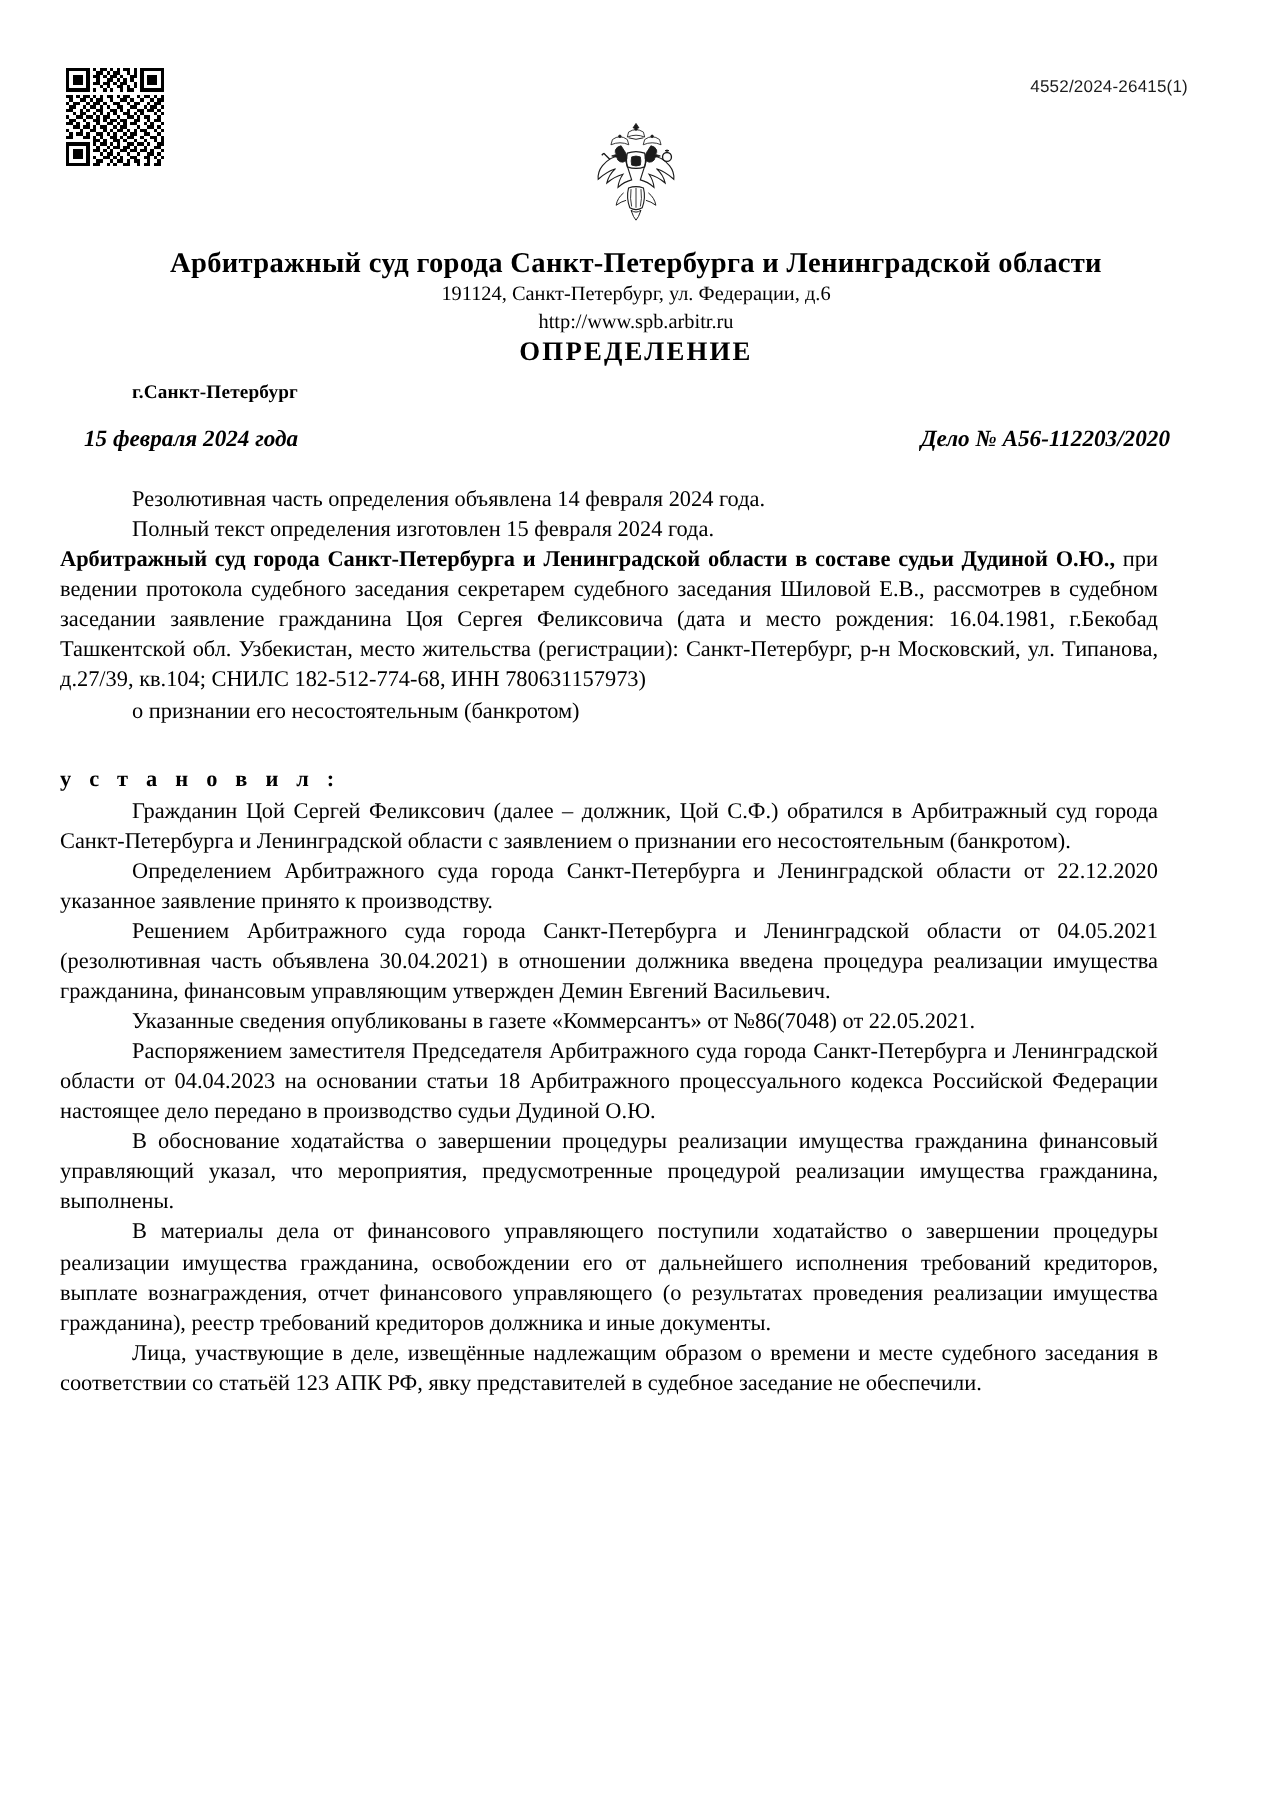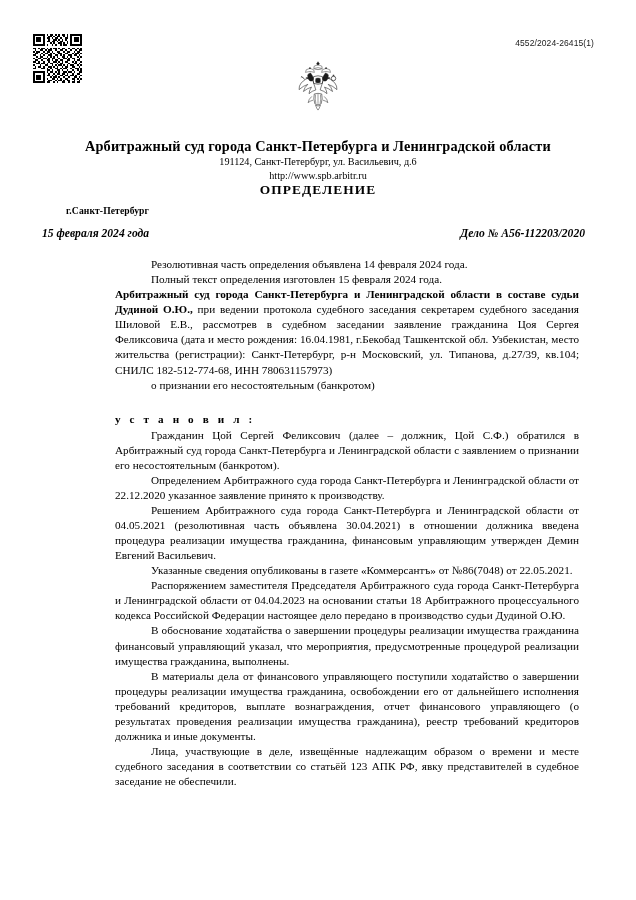--- a/index.html
+++ b/index.html
@@ -51,21 +51,21 @@
     left: 50%;
     transform: translateX(-50%);
     top: 58px;
     width: 62px;
     height: 62px;
   }
 
   
   .court-block {
     text-align: center;
-    margin-top: 16px;
+    margin-top: 2px;
   }
   .court-name {
     font-size: 14.3px;
     font-weight: bold;
     letter-spacing: 0.15px;
     line-height: 1.2;
   }
   .court-address,
   .court-site {
     font-size: 10.2px;
@@ -102,21 +102,21 @@
   .meta-case {
     font-size: 11.6px;
     font-style: italic;
     font-weight: bold;
     white-space: nowrap;
   }
   .meta-case { margin-right: -6px; }
 
   
   .body {
-    padding: 0 57px 0 115px;
+    padding: 0 57px 0 30px;
     margin-top: 17px;
   }
   p.t {
     margin: 0;
     font-size: 11.2px;
     line-height: 1.345;
     text-align: justify;
     text-indent: 36px;
     -webkit-hyphens: none;
     hyphens: none;
@@ -421,21 +421,21 @@
         <path d="M44 58 q6 -2 12 0 q2 8 -1 16 q-5 3 -10 0 q-3 -8 -1 -16 z" fill="none" stroke-width="0.9"></path>
         <path d="M50 58 v16 M46 59 q-1 8 0.5 14 M54 59 q1 8 -0.5 14" fill="none" stroke-width="0.7"></path>
         <path d="M40 62 q-5 4 -6 10 q4 -3 8 -4 M60 62 q5 4 6 10 q-4 -3 -8 -4" fill="none" stroke-width="0.8"></path>
         <path d="M46 76 q4 3 8 0 q-2 6 -4 8 q-2 -2 -4 -8 z" fill="none" stroke-width="0.8"></path>
       </g>
     </svg>
   </div>
 
   <div class="court-block">
     <div class="court-name">Арбитражный суд города Санкт-Петербурга и Ленинградской области</div>
-    <div class="court-address">191124, Санкт-Петербург, ул. Васильевич, д.6</div>
+    <div class="court-address">191124, Санкт-Петербург, ул. Федерации, д.6</div>
     <div class="court-site">http://www.spb.arbitr.ru</div>
   </div>
 
   <div class="doc-title">ОПРЕДЕЛЕНИЕ</div>
 
   <div class="meta">
     <div class="meta-city">г.Санкт-Петербург</div>
     <div class="meta-row">
       <div class="meta-date">15 февраля 2024 года</div>
       <div class="meta-case">Дело № А56-112203/2020</div>

